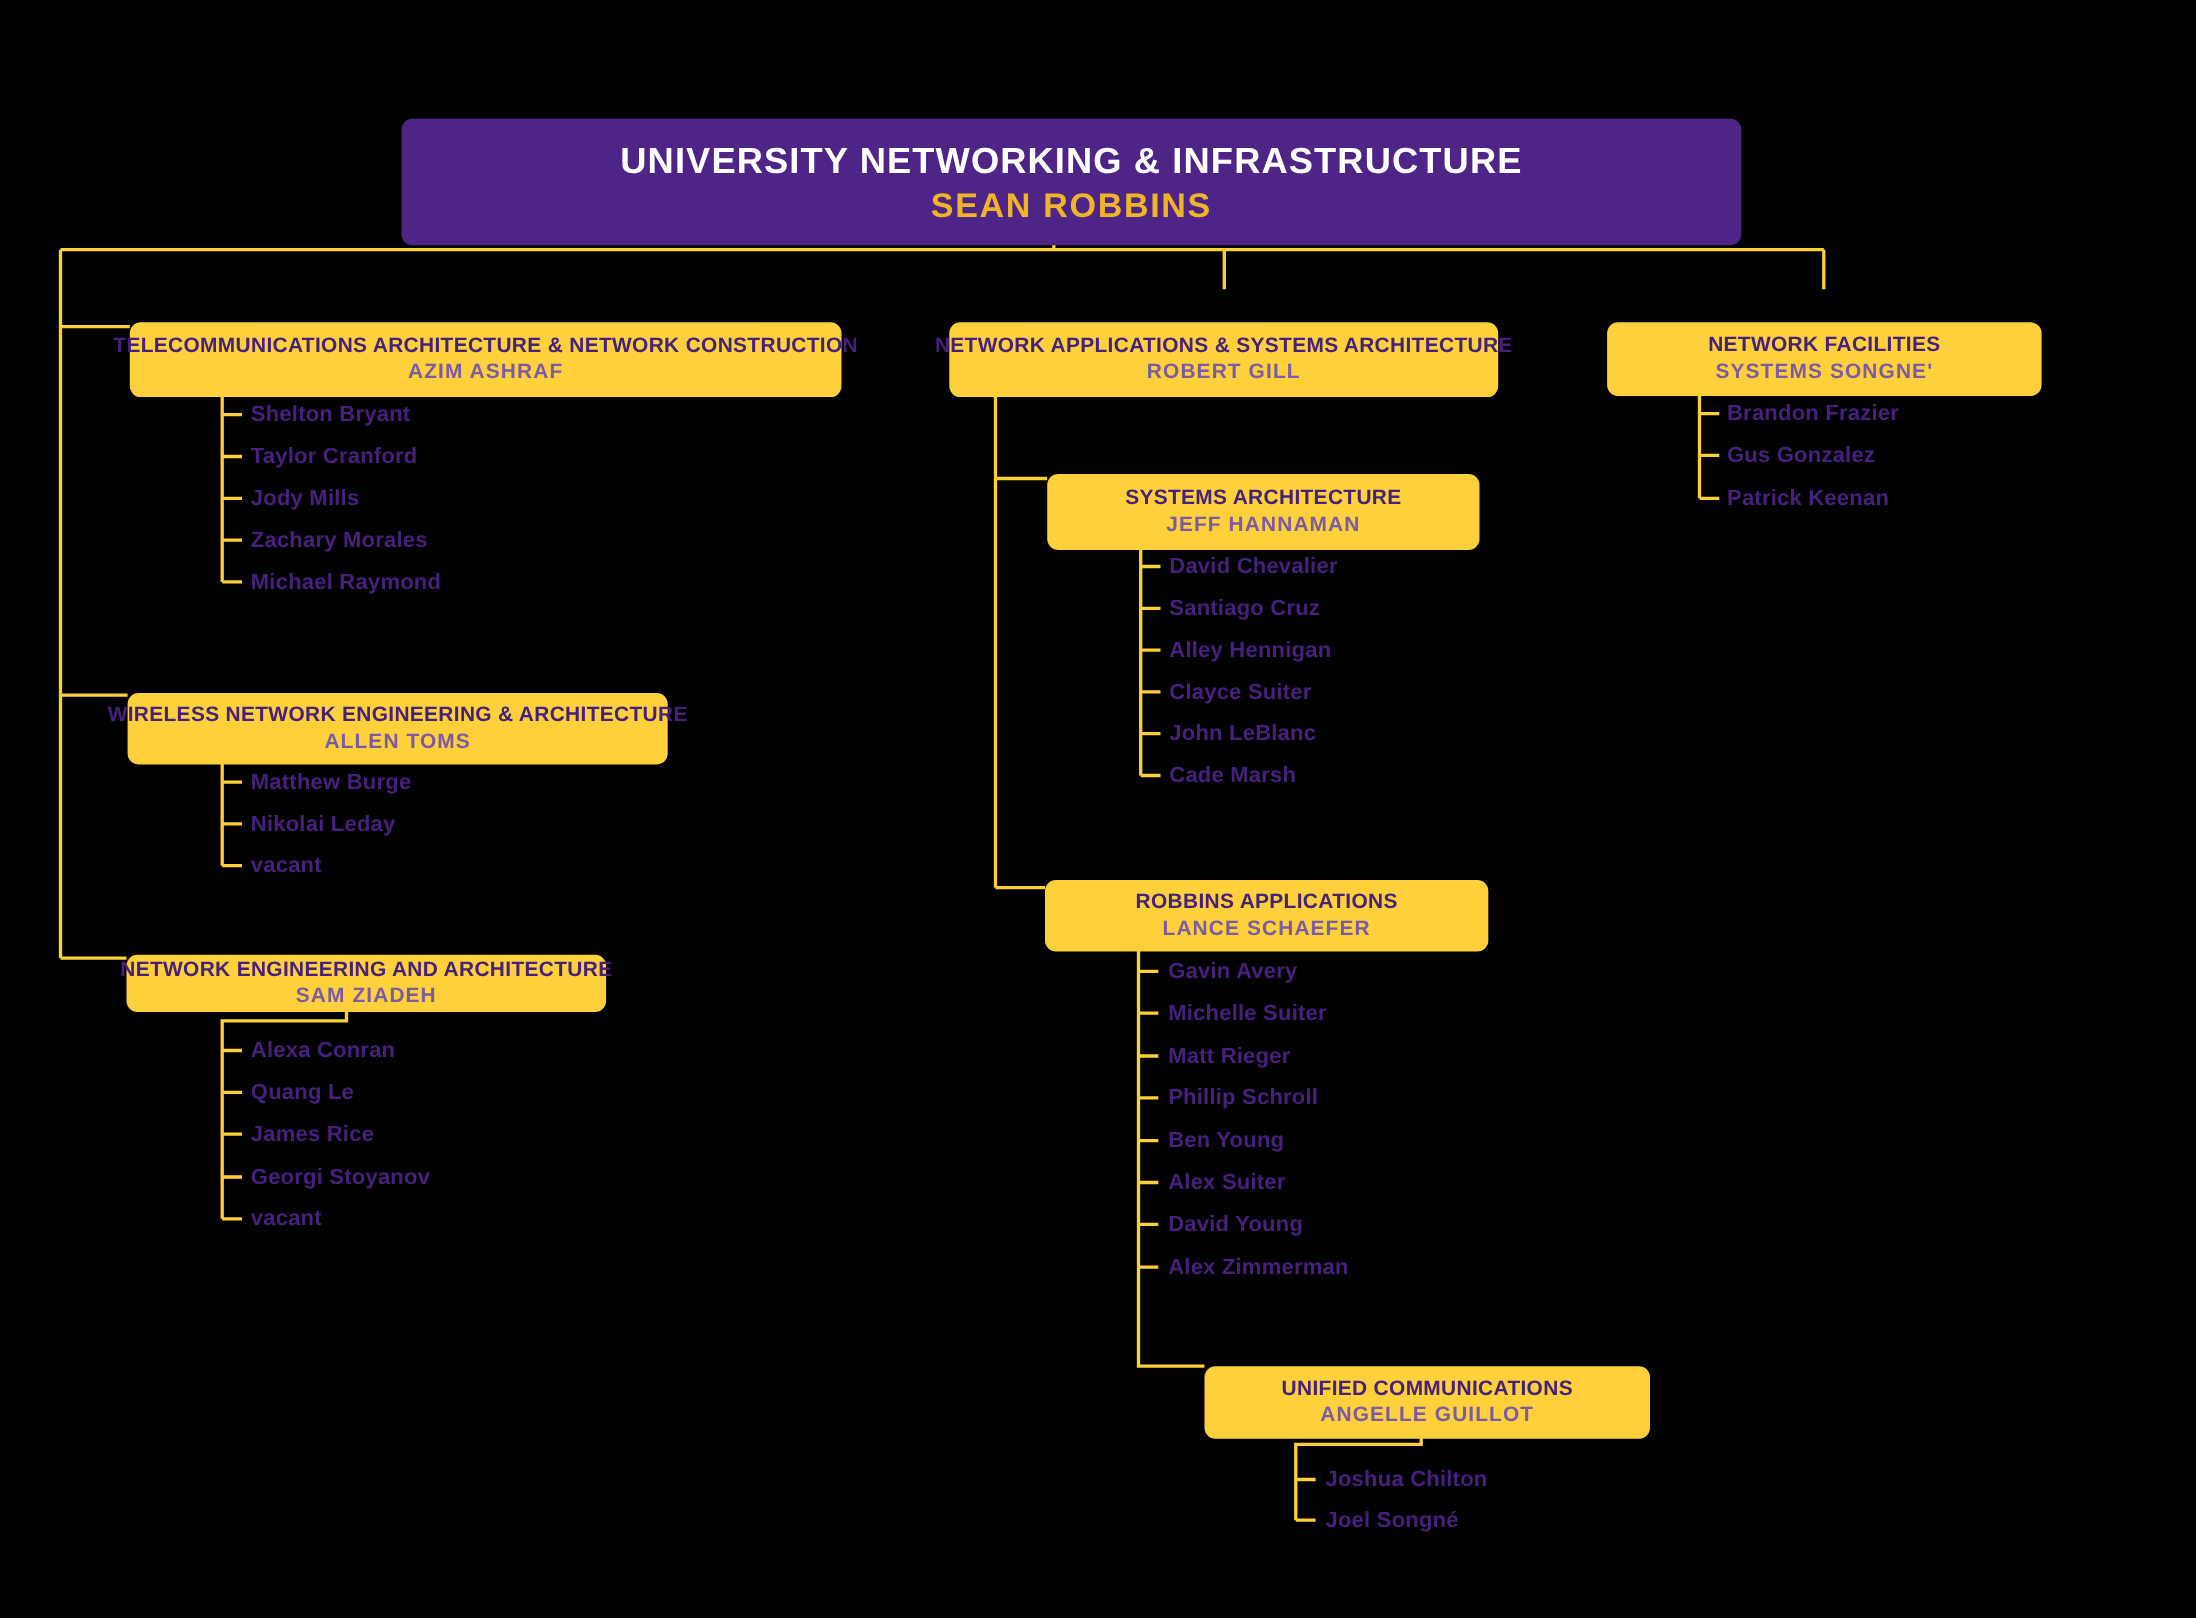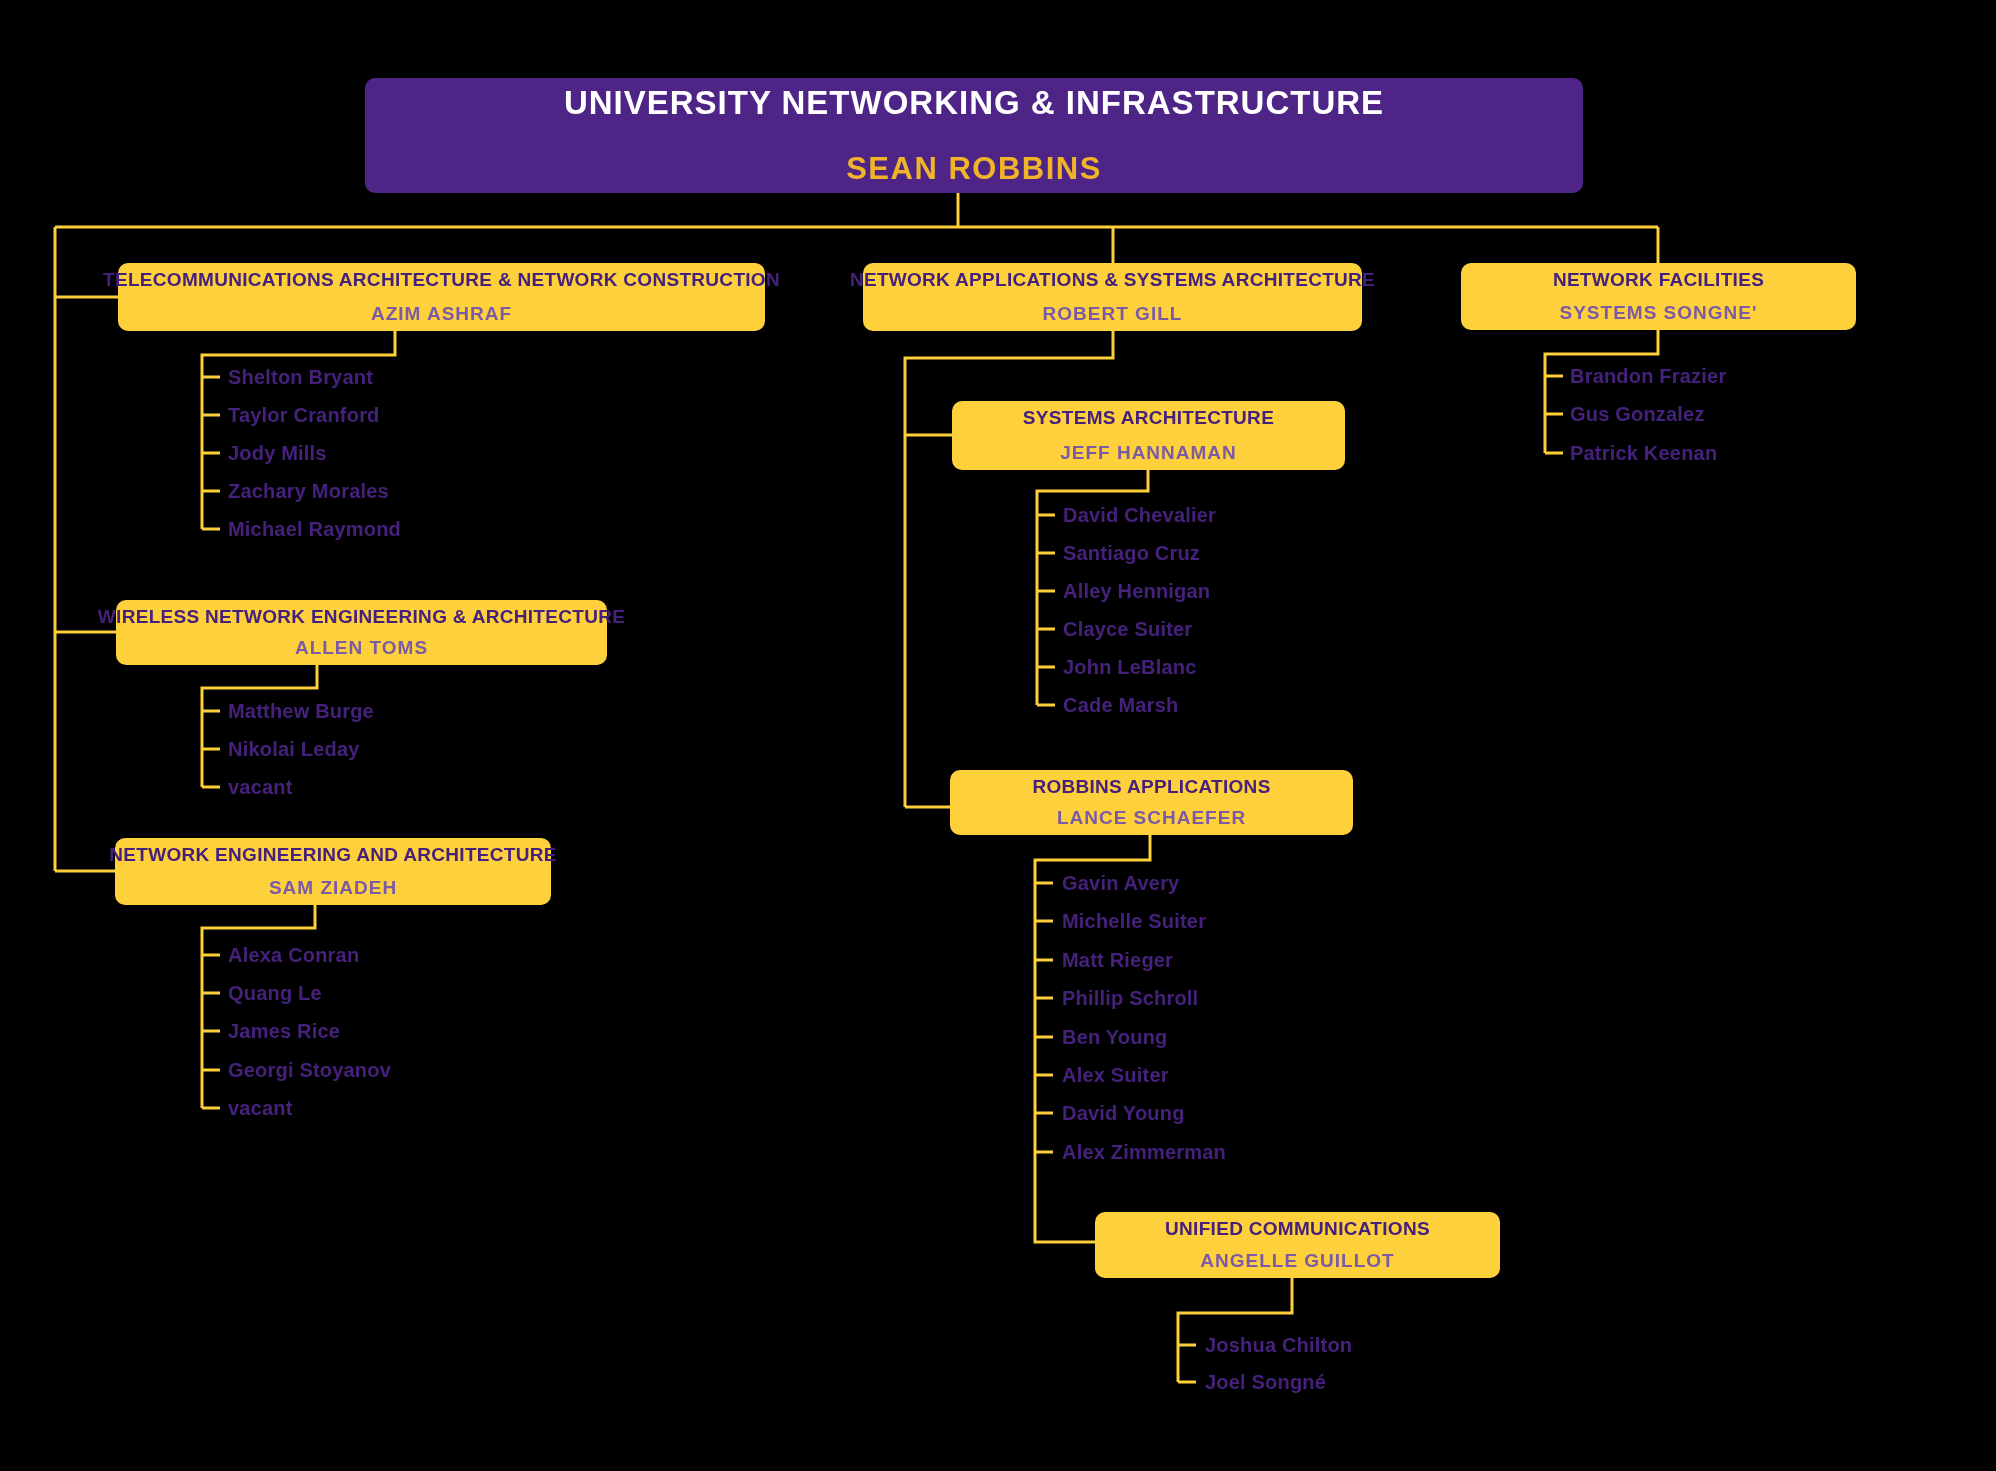--- a/index.html
+++ b/index.html
@@ -8,24 +8,25 @@
     width:1996px;height:1471px;
     background:#000000;
     font-family:"Liberation Sans", sans-serif;
     overflow:hidden;
   }
   svg.connectors{position:absolute;left:0;top:0;}
   .box{
     position:absolute;
     border-radius:10px;
     display:flex;flex-direction:column;
-    align-items:center;justify-content:space-between;
+    align-items:center;justify-content:center;
     text-align:center;
     box-sizing:border-box;
     padding:4px 4px;
+    margin-top:30px;
   }
   .box.gold{background:#FDD03C;}
   .box.purple{background:#4E2487;}
   .box-title{
     font-weight:bold;
     font-size:19px;
     letter-spacing:0.3px;
     color:#46217C;
     white-space:nowrap;
     line-height:1.35;
@@ -98,21 +99,21 @@
   <div class="member" style="left:228px;top:515px">Michael Raymond</div>
 
   <div class="box gold" style="left:116px;top:600px;width:491px;height:65px">
     <div class="box-title">WIRELESS NETWORK ENGINEERING &amp; ARCHITECTURE</div>
     <div class="box-manager">ALLEN TOMS</div>
   </div>
   <div class="member" style="left:228px;top:697px">Matthew Burge</div>
   <div class="member" style="left:228px;top:735px">Nikolai Leday</div>
   <div class="member" style="left:228px;top:773px">vacant</div>
 
-  <div class="box gold" style="left:115px;top:838px;width:436px;height:67px">
+  <div class="box gold" style="left:115px;top:838px;width:436px;height:52px">
     <div class="box-title">NETWORK ENGINEERING AND ARCHITECTURE</div>
     <div class="box-manager">SAM ZIADEH</div>
   </div>
   <div class="member" style="left:228px;top:941px">Alexa Conran</div>
   <div class="member" style="left:228px;top:979px">Quang Le</div>
   <div class="member" style="left:228px;top:1017px">James Rice</div>
   <div class="member" style="left:228px;top:1056px">Georgi Stoyanov</div>
   <div class="member" style="left:228px;top:1094px">vacant</div>
 
   <div class="box gold" style="left:863px;top:263px;width:499px;height:68px">

